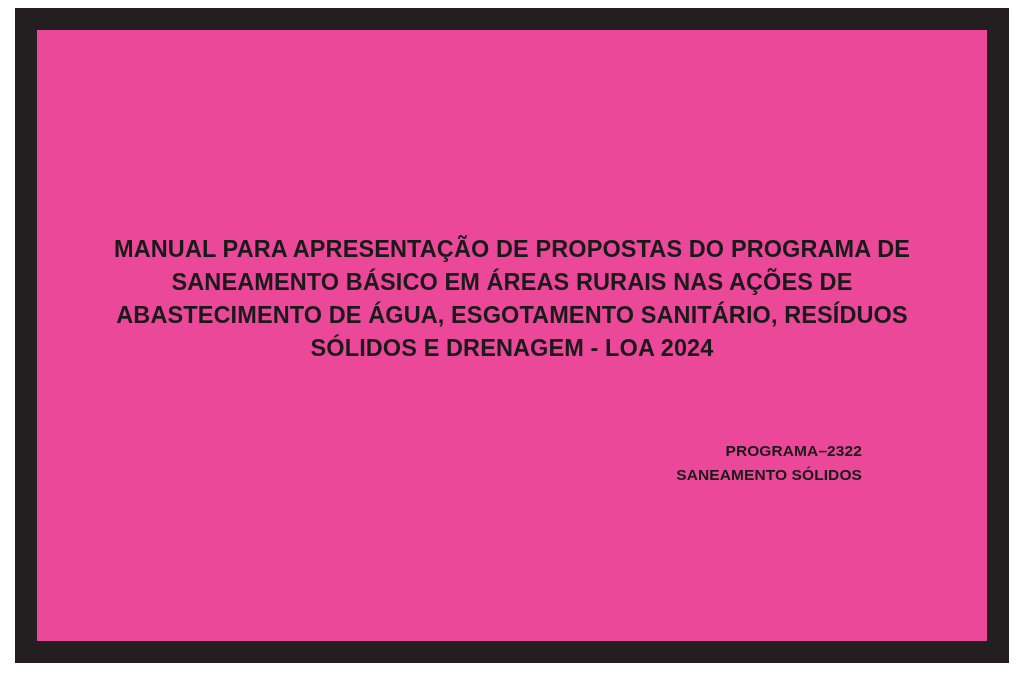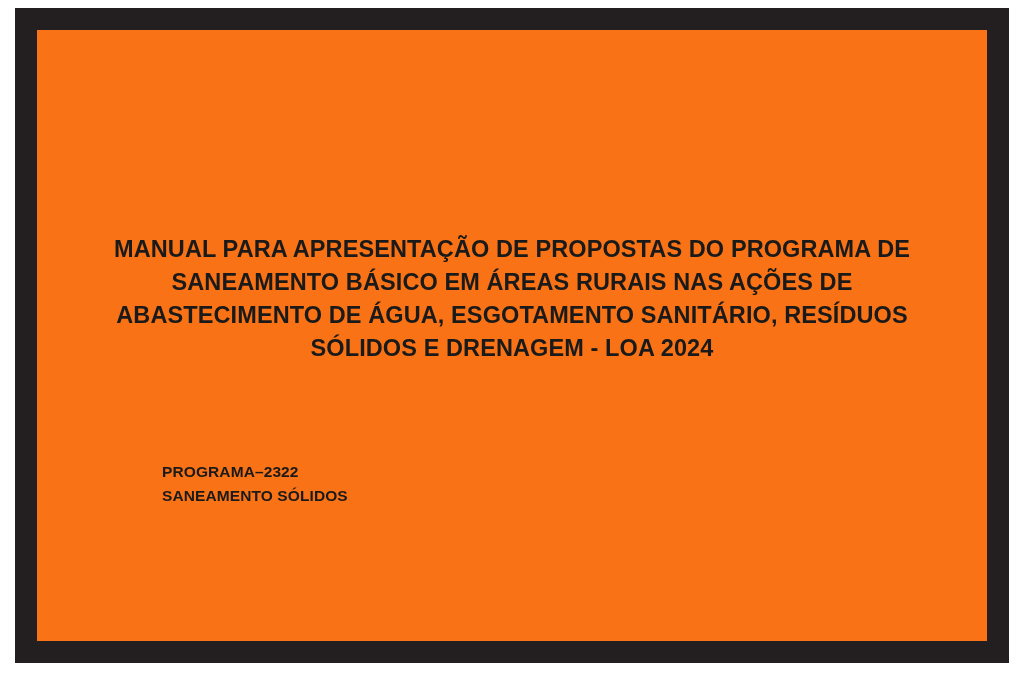--- a/index.html
+++ b/index.html
@@ -21,21 +21,21 @@
     width: 994px;
     height: 655px;
     background: #231f20;
     box-sizing: border-box;
     padding: 22px 22px 22px 22px;
   }
 
   .page-sheet {
     width: 100%;
     height: 100%;
-    background: #f97316;
+    background: #ec4899;
     box-sizing: border-box;
     position: relative;
     padding-left: 33px;
   }
 
   .title-block {
     position: absolute;
     left: 50%;
     transform: translateX(-50%);
     top: 203px;
@@ -50,23 +50,23 @@
     font-size: 23.5px;
     line-height: 33px;
     color: #1a1a1a;
     letter-spacing: 0.1px;
   }
 
   .subtitle-block {
     position: absolute;
     left: 50%;
     transform: translateX(-50%);
-    top: 430px;
+    top: 409px;
     width: 700px;
-    text-align: left;
+    text-align: right;
   }
 
   .program-code,
   .program-name {
     margin: 0;
     font-family: "Liberation Sans", sans-serif;
     font-weight: bold;
     font-size: 15.5px;
     line-height: 24px;
     color: #1a1a1a;

